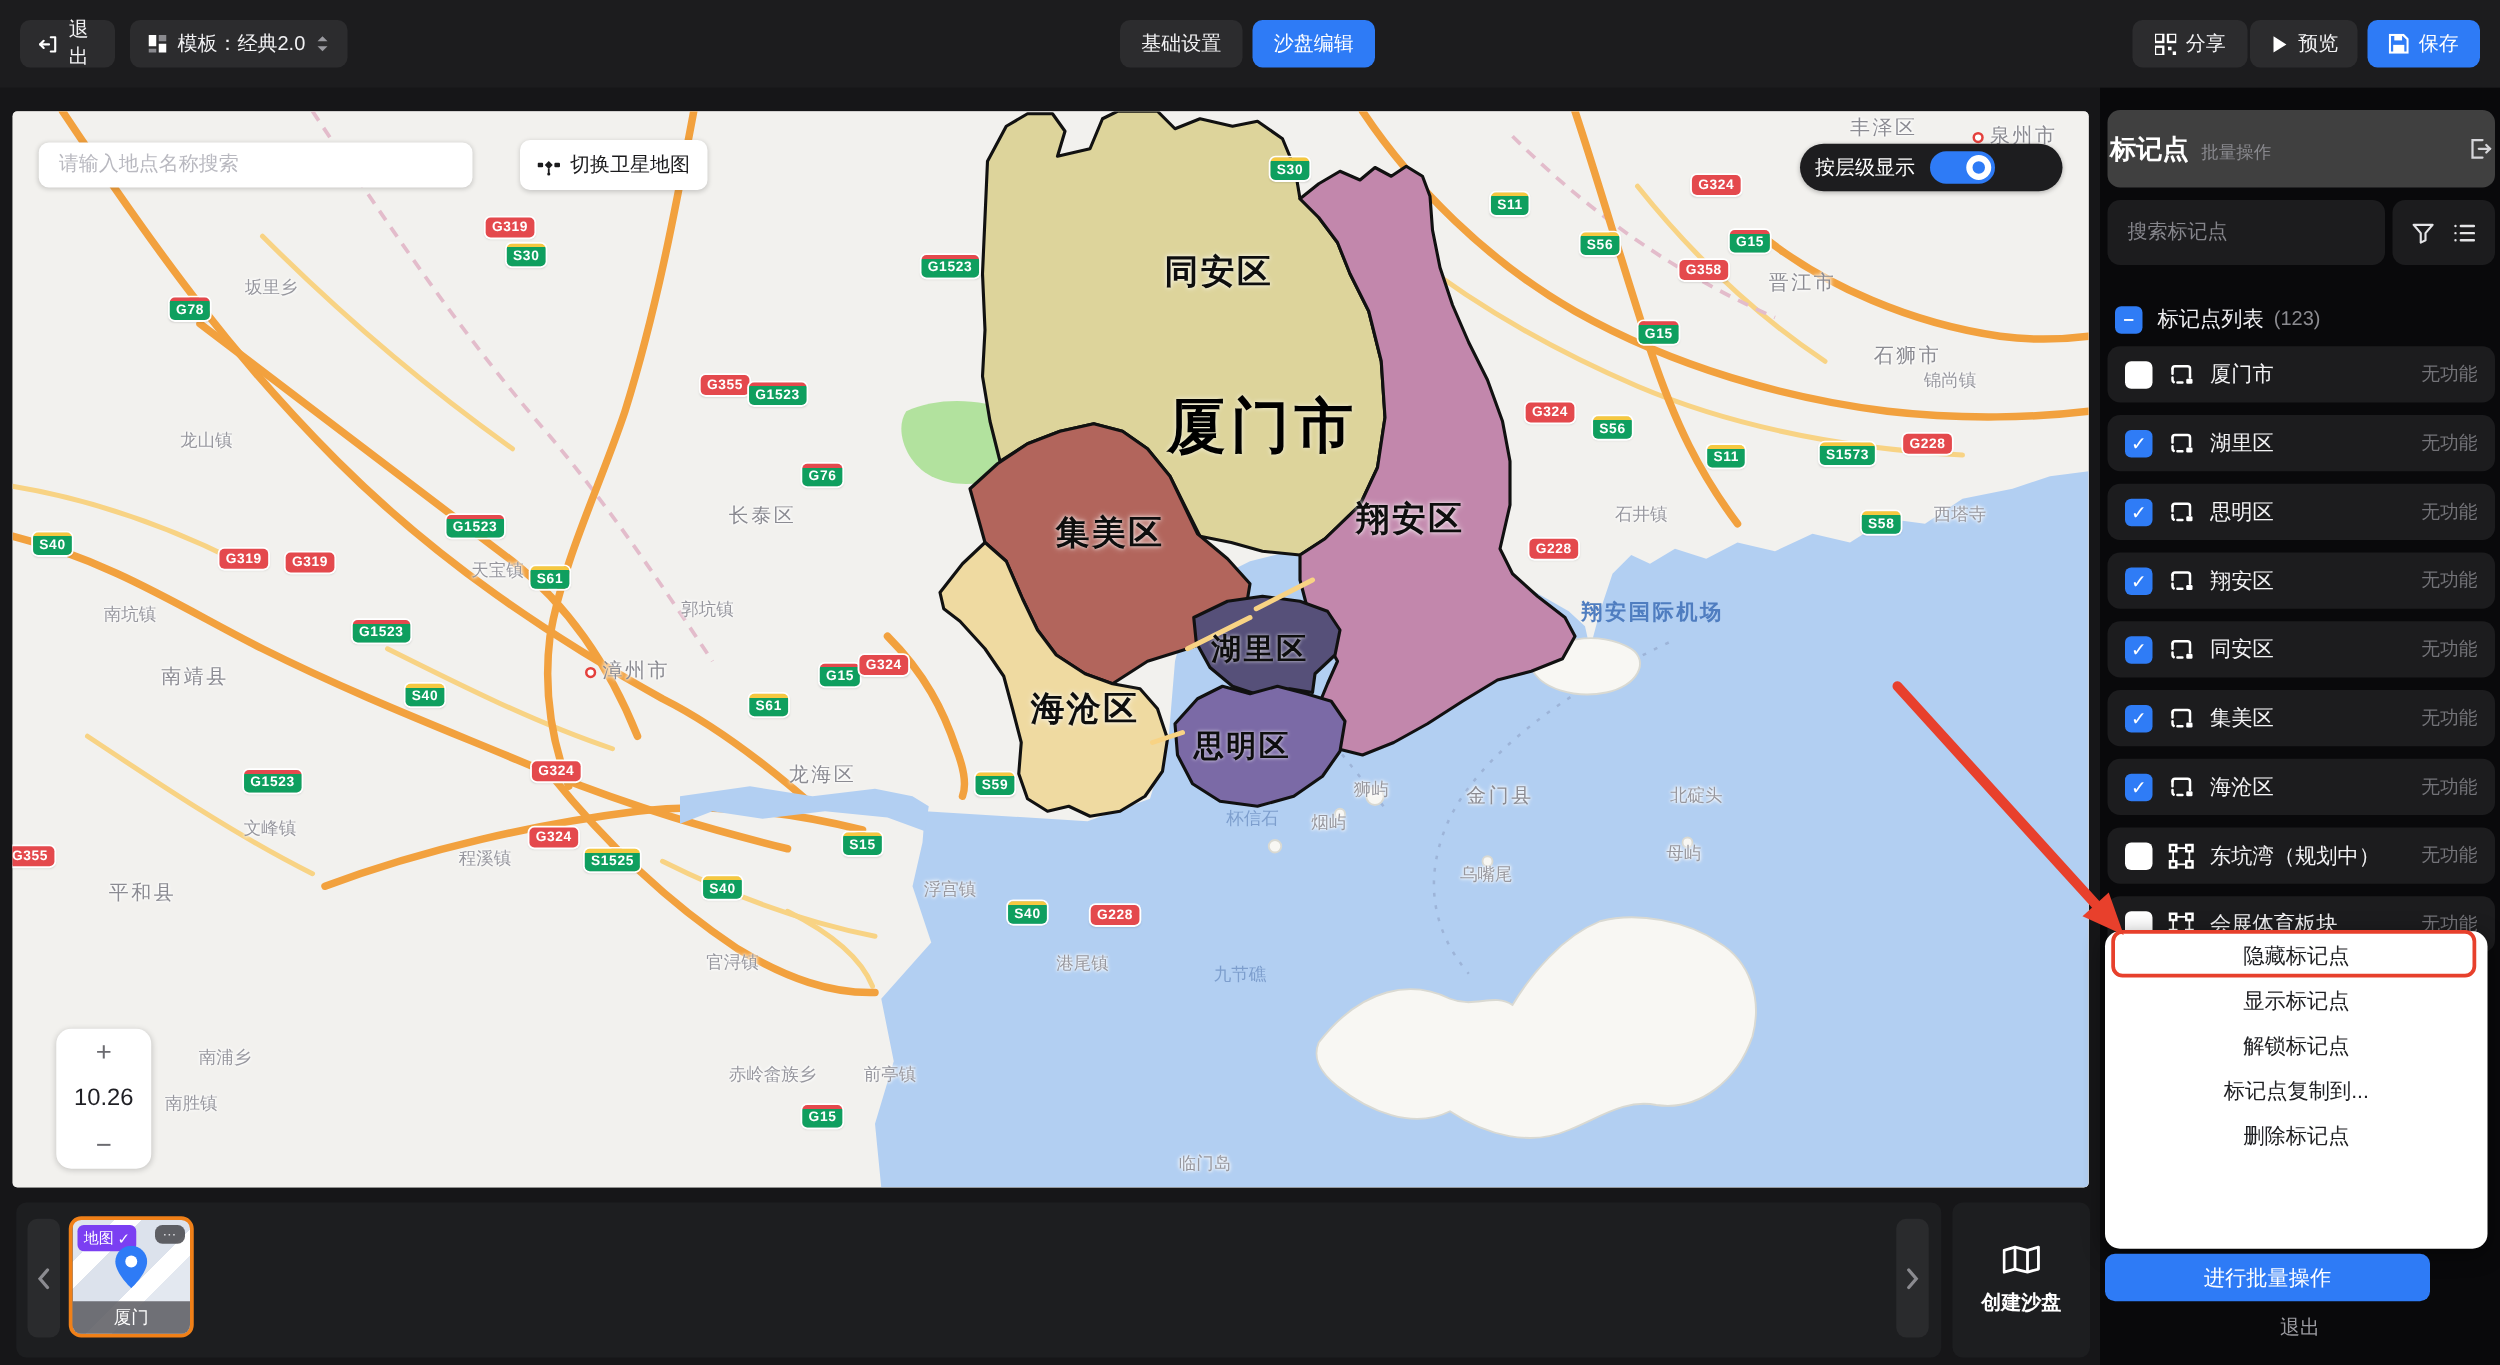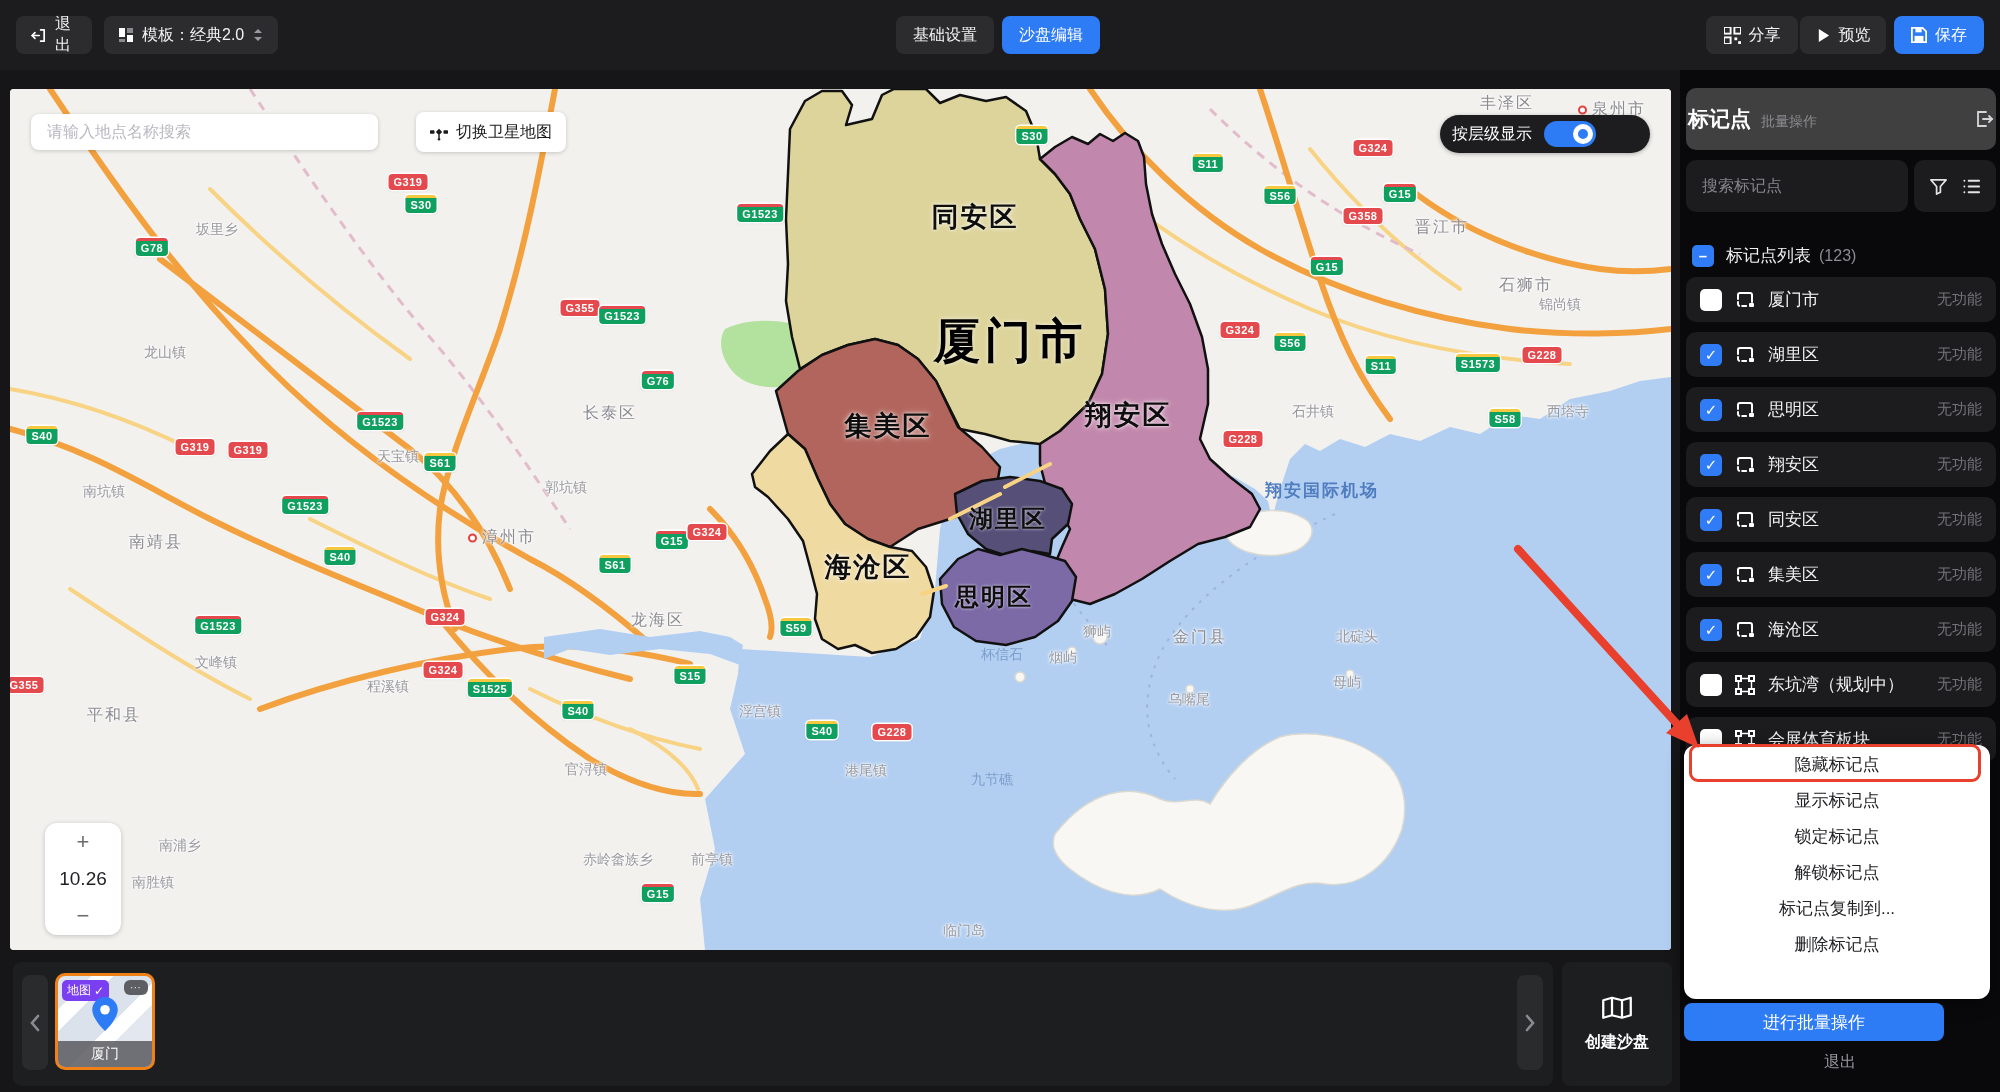--- a/index.html
+++ b/index.html
@@ -546,21 +546,20 @@
           </svg>
     </span>
     <span class="it-name">会展体育板块</span>
     <span class="it-tag">无功能</span>
   </div>
     </div>
 
   <div class="ctx-menu" id="ctx-menu">
       <div class="ctx-item">隐藏标记点</div>
       <div class="ctx-item">显示标记点</div>
-      <div class="ctx-item">锁定标记点</div>
       <div class="ctx-item">解锁标记点</div>
       <div class="ctx-item">标记点复制到...</div>
       <div class="ctx-item">删除标记点</div>
     </div>
   <button class="batch-btn">进行批量操作</button>
   <div class="sb-exit">退出</div>
 </div>
 
 <div class="anno-box"></div>
 <svg class="anno-arrow">

